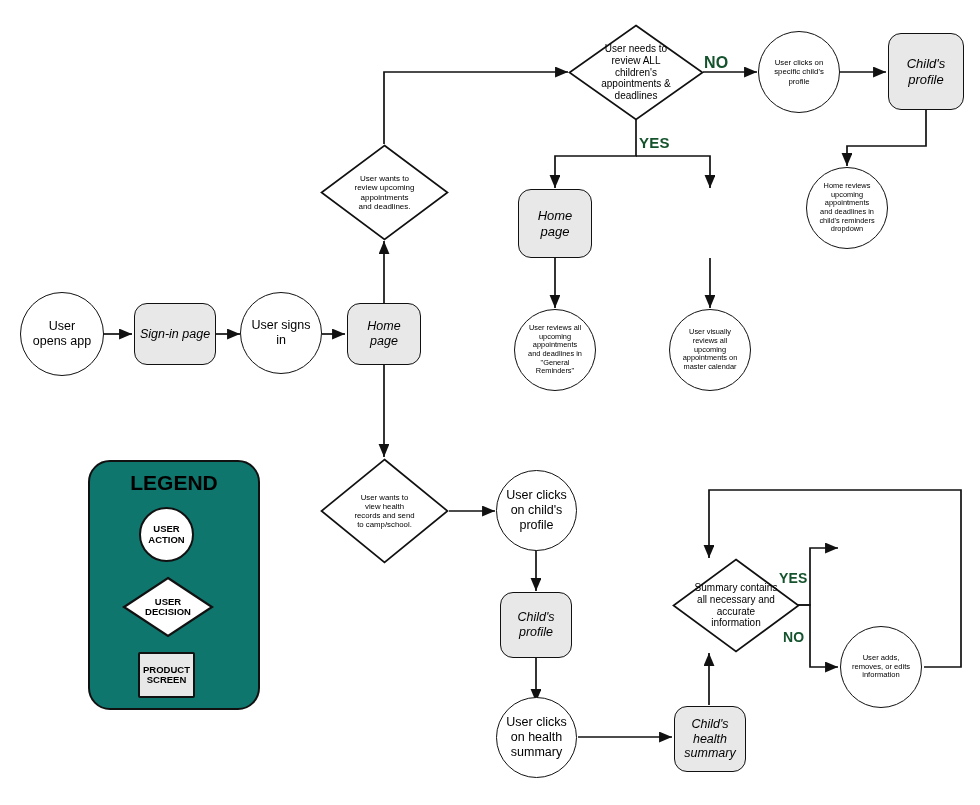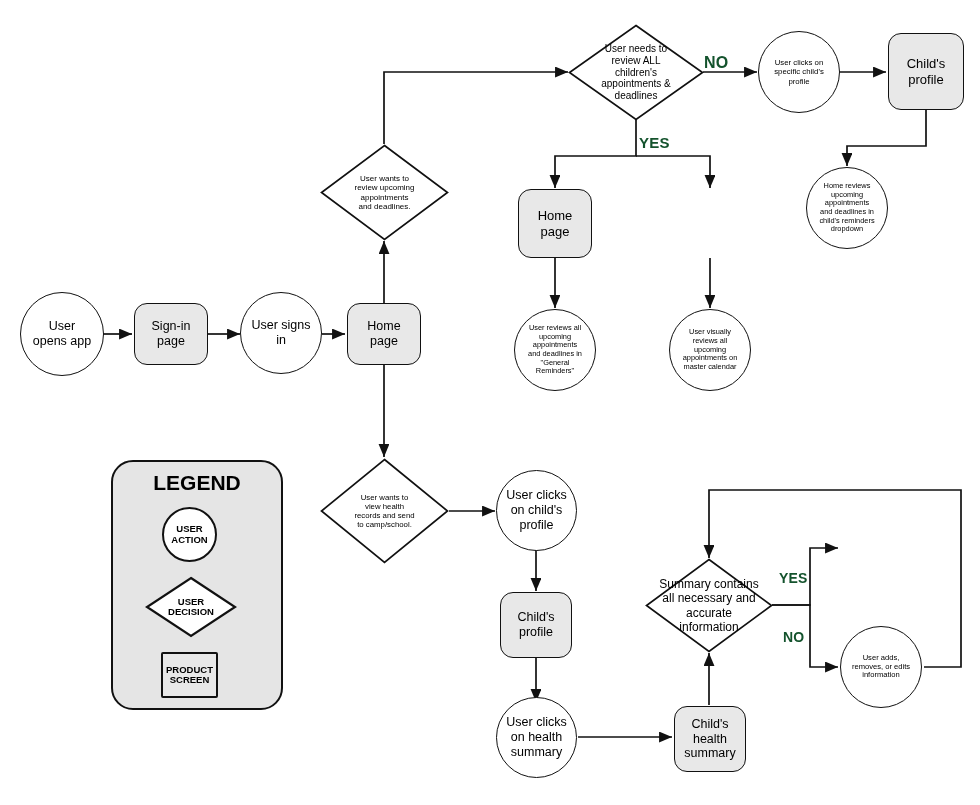--- a/index.html
+++ b/index.html
@@ -41,20 +41,21 @@
   .n-circle {
     border: 1.6px solid #111111;
     border-radius: 50%;
     background: #ffffff;
   }
   
   .n-screen {
     border: 1.8px solid #111111;
     border-radius: 13px;
     background: #e8e8e8;
+    font-style: italic;
   }
   
   .n-diamond {
     background: transparent;
   }
   .n-diamond .dia-shape {
     position: absolute;
     left: 0; top: 0;
     width: 100%;
     height: 100%;
@@ -67,23 +68,22 @@
     position: absolute;
     color: #14532d;
     font-weight: bold;
     letter-spacing: 0.2px;
   }
   
   #legend-box {
     position: absolute;
     border: 2.2px solid #111111;
     border-radius: 22px;
-    background: #e5e5e5;
+    background: #0f766e;
     box-sizing: border-box;
-    margin-left: 23px;
   }
   #legend-title {
     position: absolute;
     width: 100%;
     text-align: center;
     font-weight: bold;
     color: #000000;
   }
   .legend-item {
     position: absolute;
@@ -163,21 +163,21 @@
   <div class="edge-label" style="left:704px; top:54px; font-size:16px;">NO</div>
   <div class="edge-label" style="left:639px; top:134px; font-size:15px;">YES</div>
   <div class="edge-label" style="left:779px; top:570px; font-size:14px;">YES</div>
   <div class="edge-label" style="left:783px; top:629px; font-size:14px;">NO</div>
 
   <div class="node n-circle" style="left:20px; top:292px; width:84px; height:84px; font-size:12.5px;">
     <span class="lbl">User
 opens app</span>
   </div>
 
-  <div class="node n-screen" style="left:134px; top:303px; width:74px; height:62px; font-size:12.5px;">
+  <div class="node n-screen" style="left:134px; top:303px; width:82px; height:62px; font-size:12.5px;text-align:right;">
     <span class="lbl">Sign-in page</span>
   </div>
 
   <div class="node n-circle" style="left:240px; top:292px; width:82px; height:82px; font-size:12.5px;">
     <span class="lbl">User signs
 in</span>
   </div>
 
   <div class="node n-screen" style="left:347px; top:303px; width:74px; height:62px; font-size:12.5px;">
     <span class="lbl">Home page</span>
@@ -272,21 +272,21 @@
 on health
 summary</span>
   </div>
 
   <div class="node n-screen" style="left:674px; top:706px; width:72px; height:66px; font-size:12.5px;">
     <span class="lbl">Child's
 health
 summary</span>
   </div>
 
-  <div class="node n-diamond" style="left:645px; top:558px; width:128px; height:95px; font-size:12px;">
+  <div class="node n-diamond" style="left:672px; top:558px; width:128px; height:95px; font-size:10px;">
     <svg class="dia-shape" viewBox="0 0 128 95" preserveAspectRatio="none">
       <polygon points="64,1.5 126.5,47.5 64,93.5 1.5,47.5" fill="#ffffff" stroke="#111111" stroke-width="1.7"></polygon>
     </svg>
     <span class="lbl">Summary contains
 all necessary and
 accurate
 information</span>
   </div>
 
 

